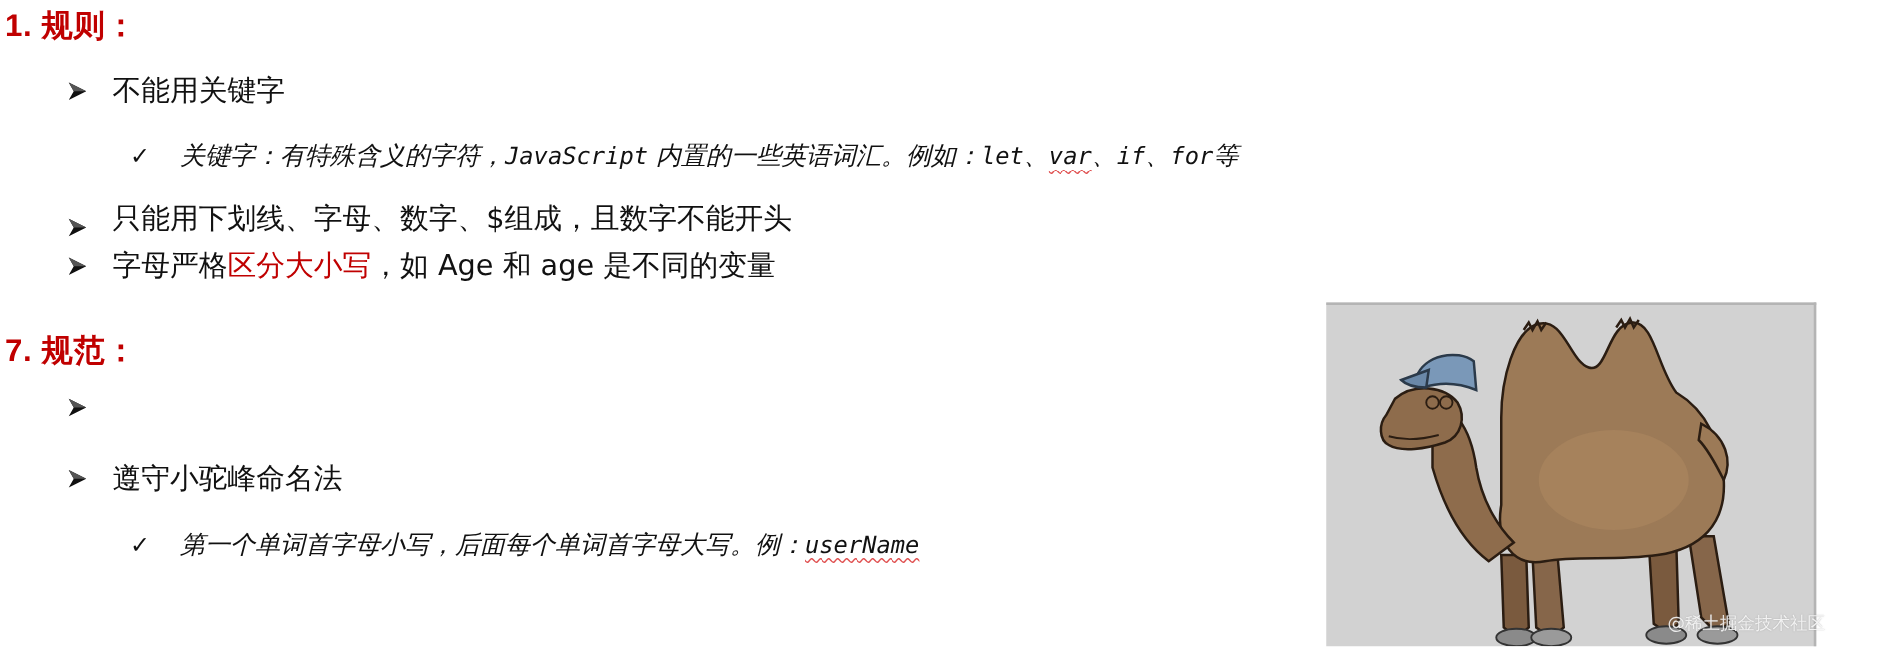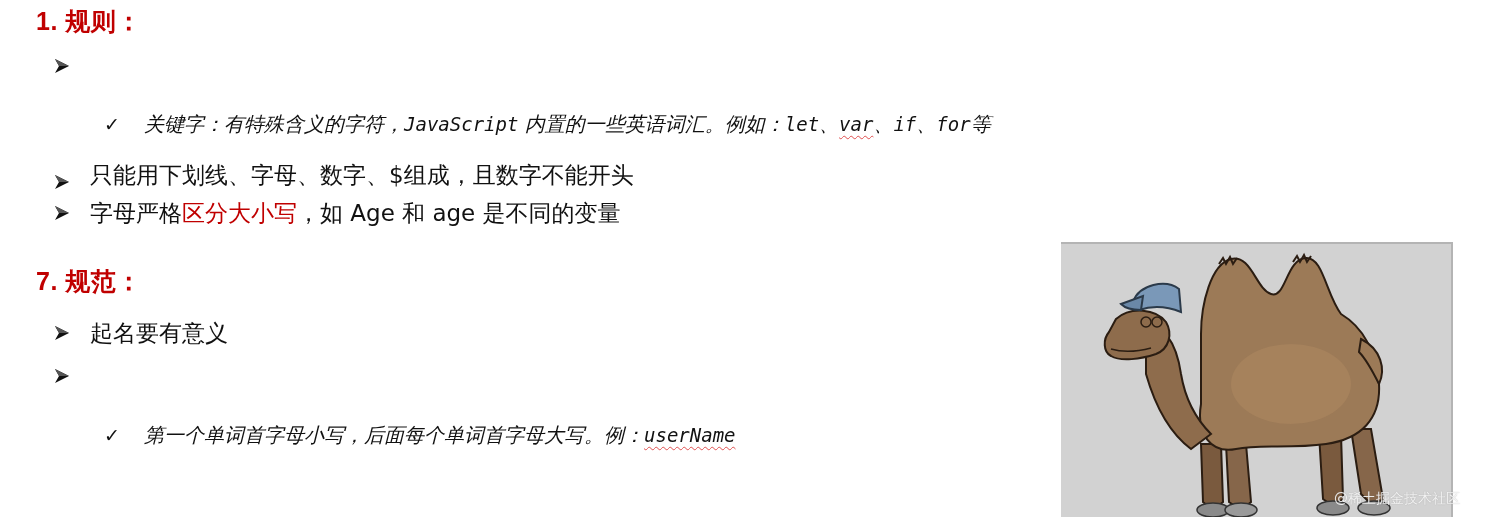--- a/index.html
+++ b/index.html
@@ -17,21 +17,20 @@
     }
     .heading {
       position: absolute;
       left: 4px;
       font-family: "Liberation Sans", "DejaVu Sans", sans-serif;
       font-weight: bold;
       font-size: 25px;
       color: #c00000;
       line-height: 30px;
       letter-spacing: 0.5px;
-      margin-left: 32px;
     }
     .row {
       position: absolute;
       display: flex;
       align-items: center;
       white-space: nowrap;
     }
     .l1 { left: 54px; font-size: 23px; line-height: 30px; }
     .l2 { left: 104px; font-size: 20px; line-height: 28px; }
     .l1 .text { margin-left: 20px; }
@@ -82,20 +81,21 @@
 </head>
 <body>
 
 <div class="heading" style="top:6px;">1. 规则：</div>
 
 <div class="row l1" style="top:58px;">
   <svg class="arrow-icon" viewBox="0 0 16 16">
       <path d="M1 1 L15 8 L1 15 L5 8 Z" fill="#111"></path>
       <path d="M1 1 L15 8 L5 8 Z" fill="#555"></path>
     </svg>
+  <span class="text">不能用关键字</span>
 </div>
 
 <div class="row l2" style="top:110px;">
   <span class="check-icon">✓</span>
   <span class="text">
     <span>关键字：有特殊含义的字符，</span><span class="mono">JavaScript</span><span> 内置的一些英语词汇。例如：</span><span class="mono">let</span><span>、</span><span class="mono squiggle">var</span><span>、</span><span class="mono">if</span><span>、</span><span class="mono">for</span><span>等</span>
   </span>
 </div>
 
 <div class="row l1" style="top:160px;align-items:flex-end;">
@@ -116,28 +116,28 @@
   </span>
 </div>
 
 <div class="heading" style="top:266px;">7. 规范：</div>
 
 <div class="row l1" style="top:318px;">
   <svg class="arrow-icon" viewBox="0 0 16 16">
       <path d="M1 1 L15 8 L1 15 L5 8 Z" fill="#111"></path>
       <path d="M1 1 L15 8 L5 8 Z" fill="#555"></path>
     </svg>
-  <span class="text">起名要有意义</span>
 </div>
 
 <div class="row l1" style="top:368px;">
   <svg class="arrow-icon" viewBox="0 0 16 16">
       <path d="M1 1 L15 8 L1 15 L5 8 Z" fill="#111"></path>
       <path d="M1 1 L15 8 L5 8 Z" fill="#555"></path>
     </svg>
+  <span class="text">遵守小驼峰命名法</span>
 </div>
 
 <div class="row l2" style="top:421px;">
   <span class="check-icon">✓</span>
   <span class="text">
     <span>第一个单词首字母小写，后面每个单词首字母大写。例：</span><span class="mono squiggle">userName</span>
   </span>
 </div>
 
 <div class="image-frame">

